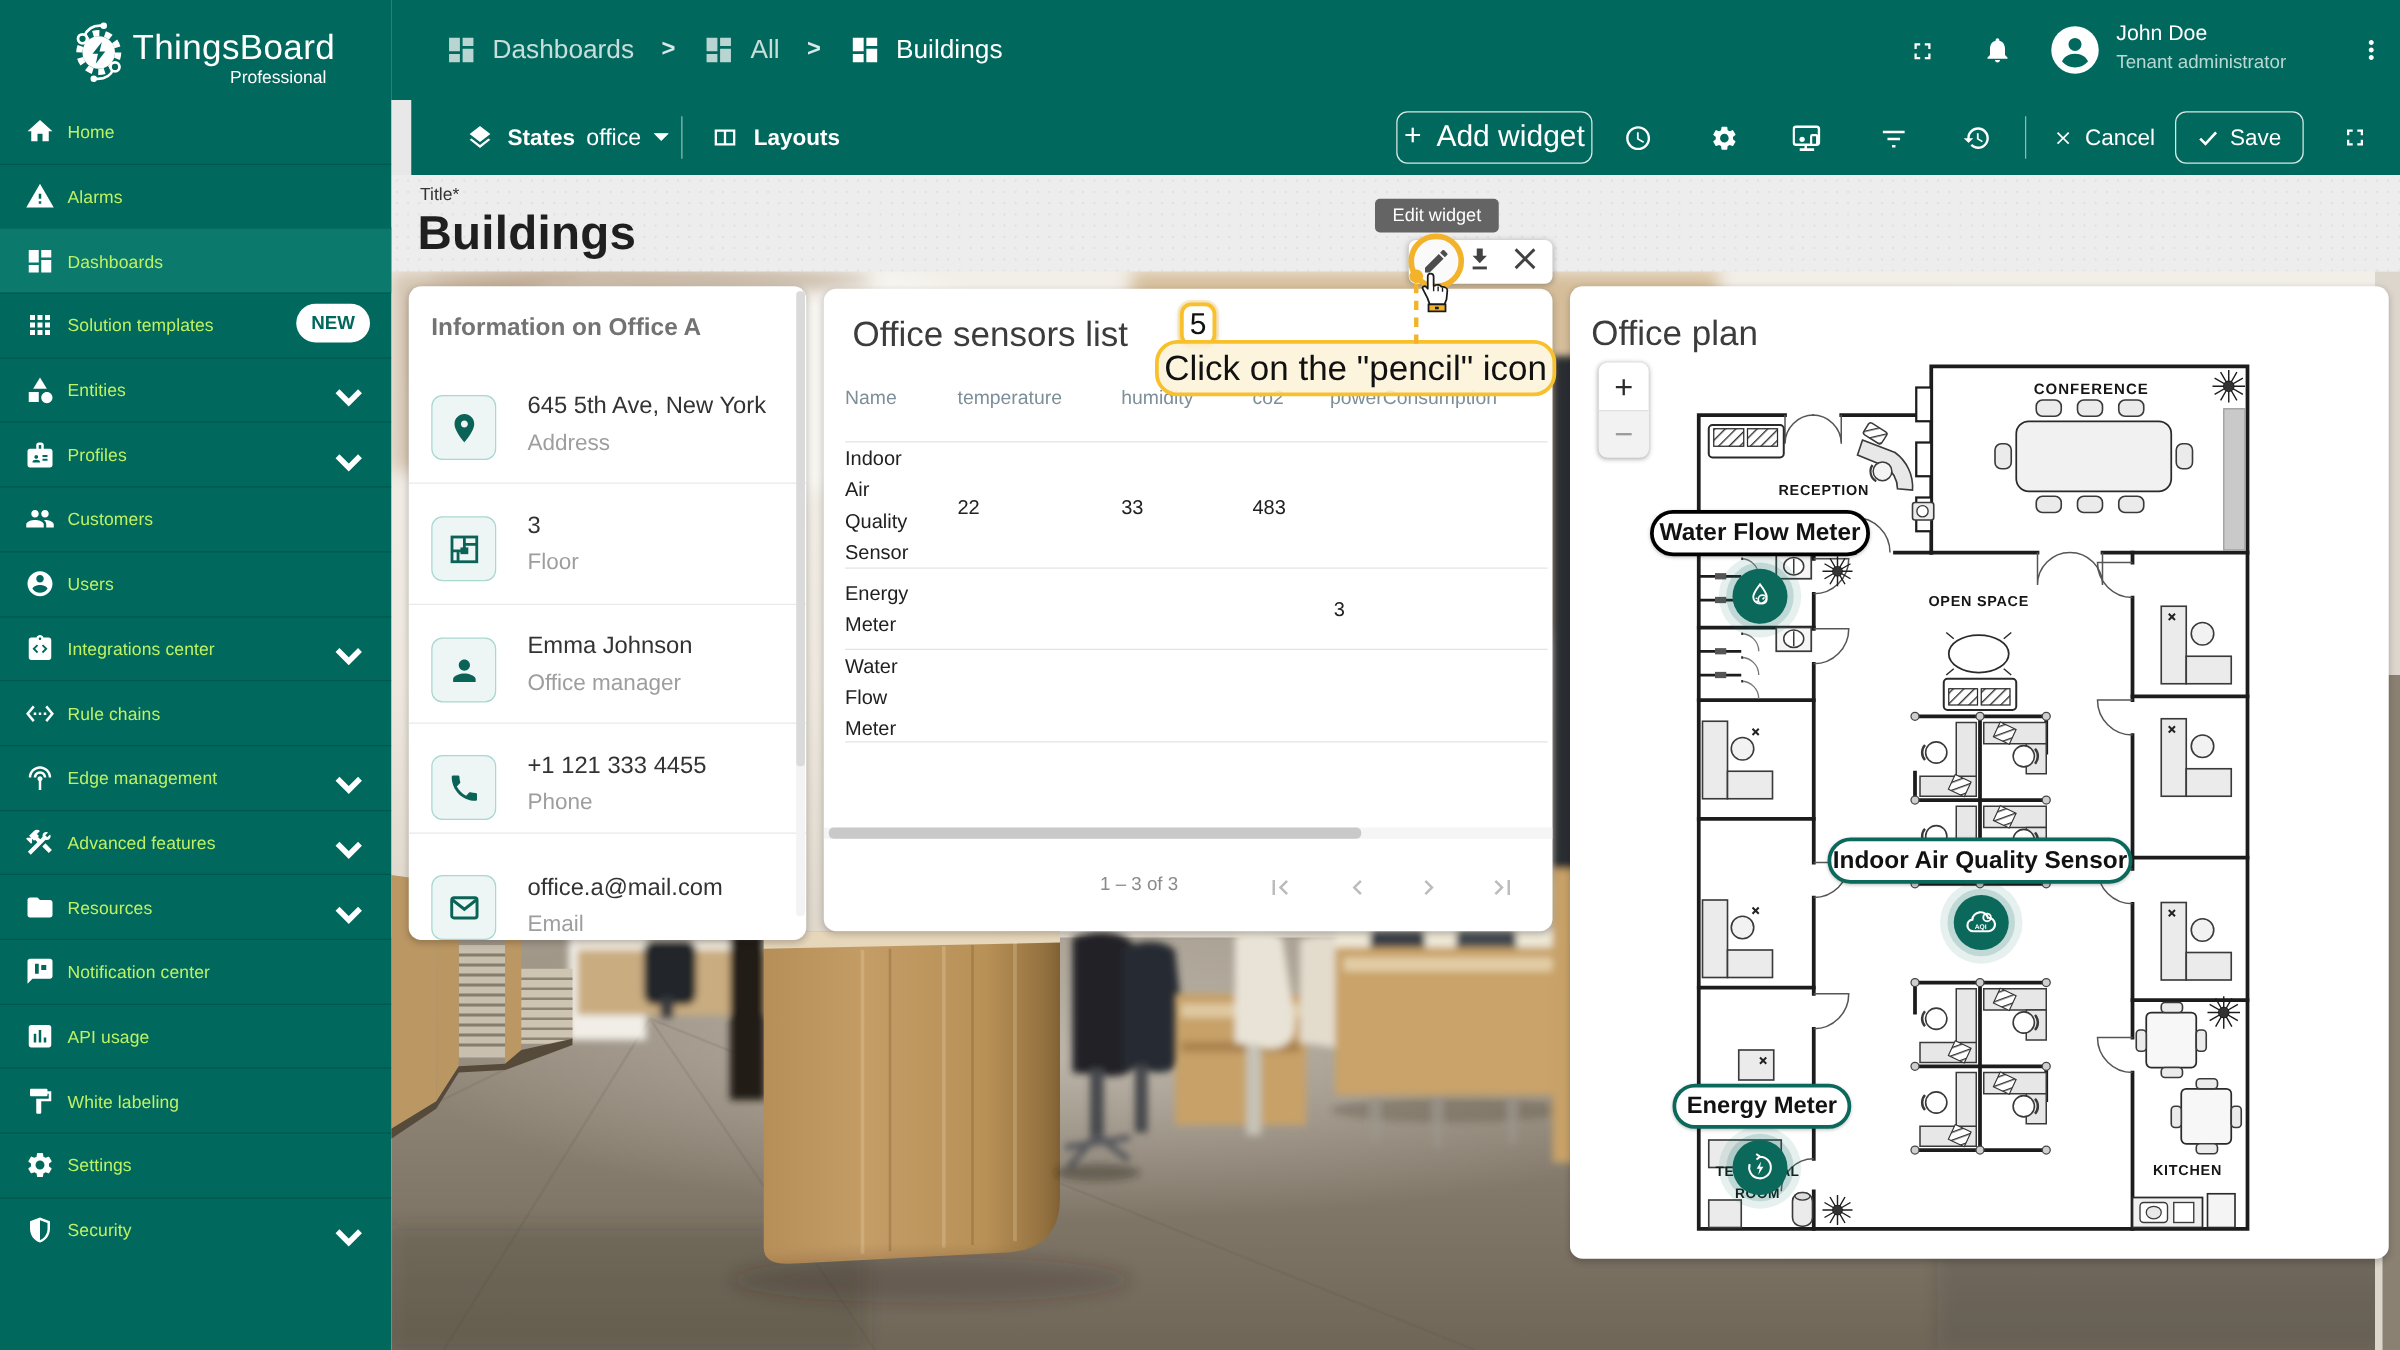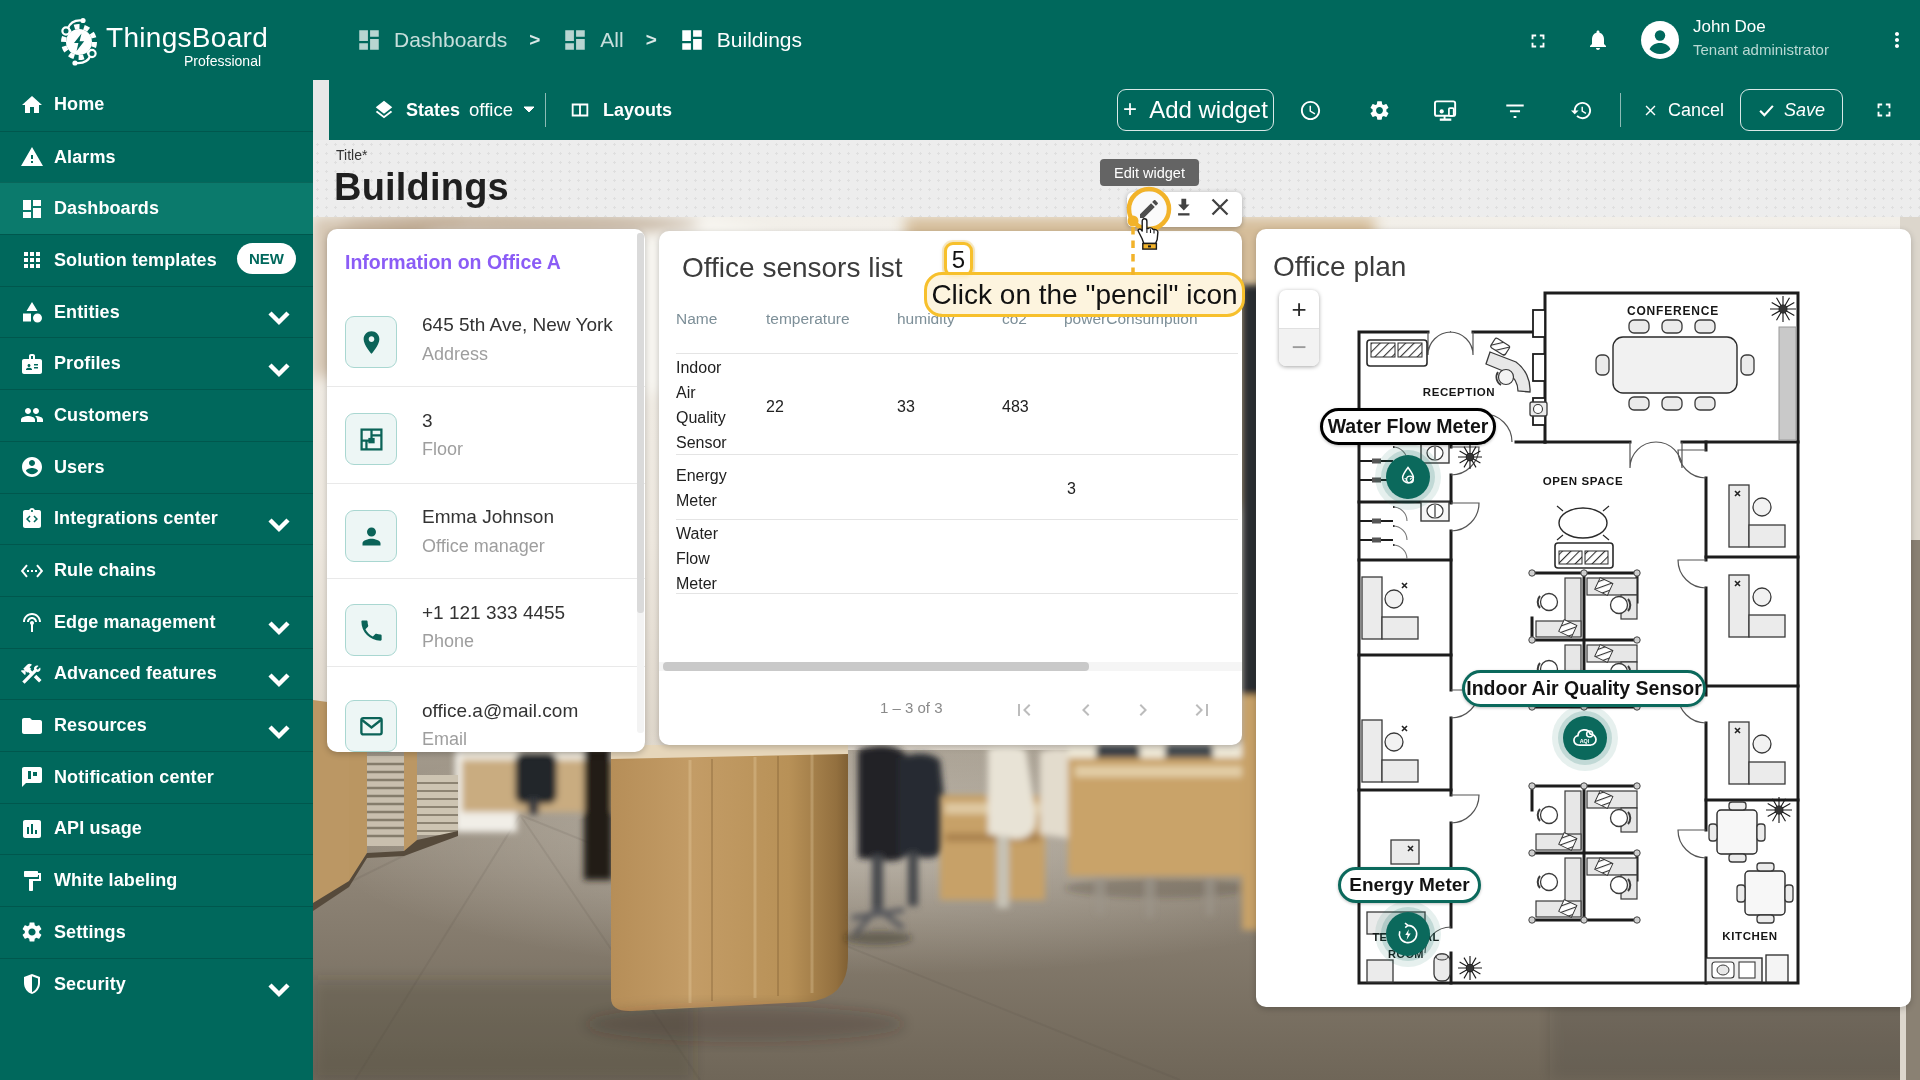--- a/index.html
+++ b/index.html
@@ -6,21 +6,21 @@
   html,body { width:1920px; height:1080px; overflow:hidden; background:#e8e8e8; font-family:"Liberation Sans", sans-serif; }
   #app { position:relative; width:1920px; height:1080px; }
   .abs { position:absolute; }
   
   #sidebar { position:absolute; left:0; top:0; width:313px; height:1080px; background:#00685c; z-index:30; }
   #logo { height:79px; position:relative; }
   .menu-item { height:51.7px; display:flex; align-items:center; border-top:1px solid rgba(0,0,0,0.16); padding-left:20px; position:relative; }
   .menu-item.first { border-top:none; }
   .menu-item.sel { background:#0b7a6c; }
   .menu-item svg { width:24px; height:24px; flex:none; }
-  .menu-item .lbl { color:#ffffff; font-size:18px; font-weight:700; margin-left:10px; letter-spacing:0.1px; }
+  .menu-item .lbl { color:#bef264; font-size:14px; font-weight:400; margin-left:10px; letter-spacing:0.1px; }
   .chev { position:absolute; right:22px; top:50%; margin-top:-6px; width:12px; height:12px; }
   .newbadge { position:absolute; right:17px; top:50%; margin-top:-17px; background:#fff; color:#00685c; font-weight:700; font-size:15px; padding:7px 12px; border-radius:17px; }
   
   #topbar { position:absolute; left:313px; top:0; width:1607px; height:80px; background:#00685c; z-index:25; color:#fff; }
   #toolbar { position:absolute; left:329px; top:80px; width:1607px; height:60px; background:#00685c; z-index:25; color:#fff; }
   .bc { position:absolute; display:flex; align-items:center; color:#fff; font-size:17px; }
   
   #titlestrip { position:absolute; left:313px; top:140px; width:1607px; height:77px; background:#ededed;
      background-image:radial-gradient(circle, rgba(0,0,0,0.06) 1px, transparent 1.2px); background-size:9px 9px; z-index:5; }
   #titlestrip .t1 { position:absolute; left:23px; top:7px; font-size:14px; color:#333; }
@@ -394,29 +394,29 @@
 <div class="bc" style="left:1313px; top:0; height:60px;">
   <svg width="17" height="17" viewBox="0 0 24 24" style="margin-right:9px;">
           <path fill="#fff" d="M19 6.41 17.59 5 12 10.59 6.41 5 5 6.41 10.59 12 5 17.59 6.41 19 12 13.41 17.59 19 19 17.59 13.41 12z"></path>
         </svg>
   <span style="font-size:18px;">Cancel</span>
 </div>
 <div class="abs" style="left:1411px; top:9px; width:103px; height:42px; border:1px solid rgba(255,255,255,0.85); border-radius:9px; display:flex; align-items:center; justify-content:center; color:#fff;">
   <svg width="17" height="17" viewBox="0 0 24 24" style="margin-right:9px;">
           <path fill="none" stroke="#fff" stroke-width="3" d="M3 12.5 9 18.5 21 5.5"></path>
         </svg>
-  <span style="font-size:18px;font-style:italic;">Save</span>
+  <span style="font-size:18px;">Save</span>
 </div>
 <svg class="abs" style="left:1544px; top:19px;" width="22" height="22" viewBox="0 0 24 24">
         <path fill="#fff" d="M7 14H5v5h5v-2H7v-3zm-2-4h2V7h3V5H5v5zm12 7h-3v2h5v-5h-2v3zM14 5v2h3v3h2V5h-5z"></path>
       </svg>
 </div>
 
 <div class="card" id="infoCard" style="left:327px; top:229px; width:318px; height:523px; overflow:hidden;">
-<div class="cardtitle" style="position:absolute; left:18px; top:22px; font-weight:700; font-size:19.5px; color:#8b5cf6;">Information on Office A</div>
+<div class="cardtitle" style="position:absolute; left:18px; top:22px; font-weight:700; font-size:19.5px; color:#737373;">Information on Office A</div>
 <div class="ibox" style="top:87px;">
         <svg width="27" height="27" viewBox="0 0 24 24">
           <path fill="#0b6358" d="M12 2C8.13 2 5 5.13 5 9c0 5.25 7 13 7 13s7-7.75 7-13c0-3.87-3.13-7-7-7zm0 9.5c-1.38 0-2.5-1.12-2.5-2.5s1.12-2.5 2.5-2.5 2.5 1.12 2.5 2.5-1.12 2.5-2.5 2.5z"></path>
         </svg>
       </div>
 <div class="iprim" style="top:85px;">645 5th Ave, New York</div>
 <div class="isec" style="top:115px;">Address</div>
 <div class="isep" style="top:157px;"></div>
 <div class="ibox" style="top:184px;">
         <svg width="27" height="27" viewBox="0 0 24 24">

